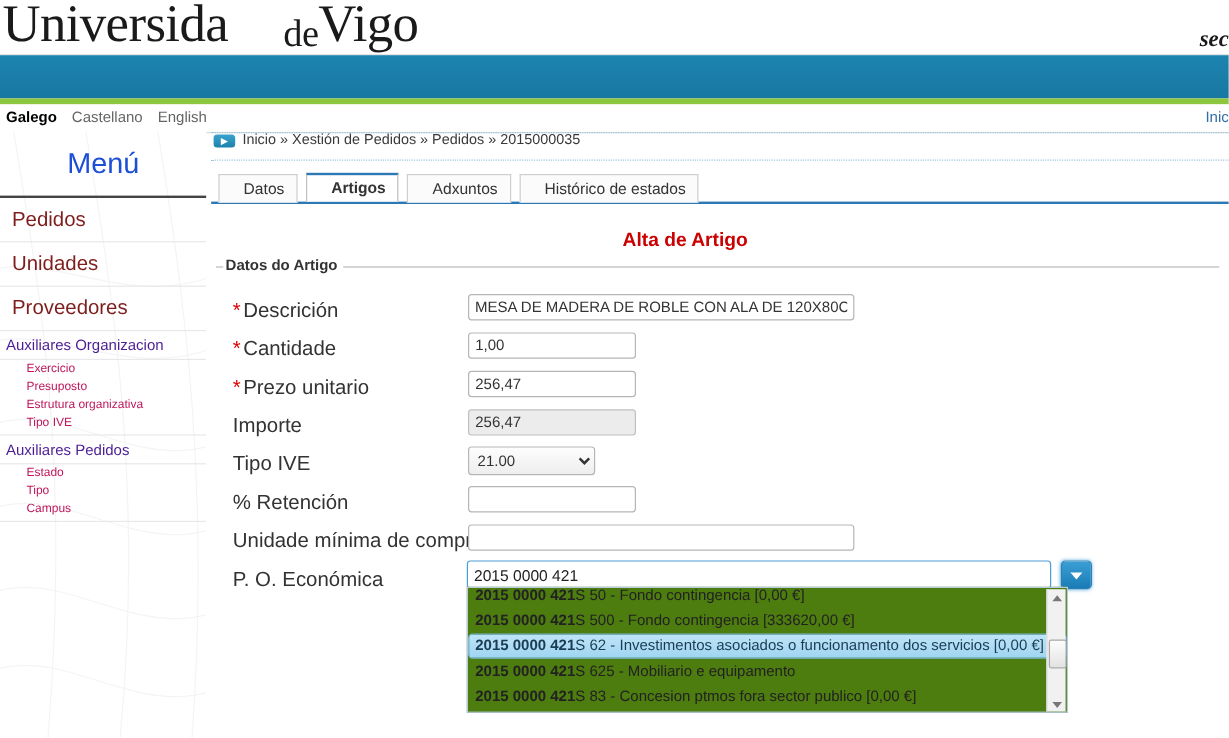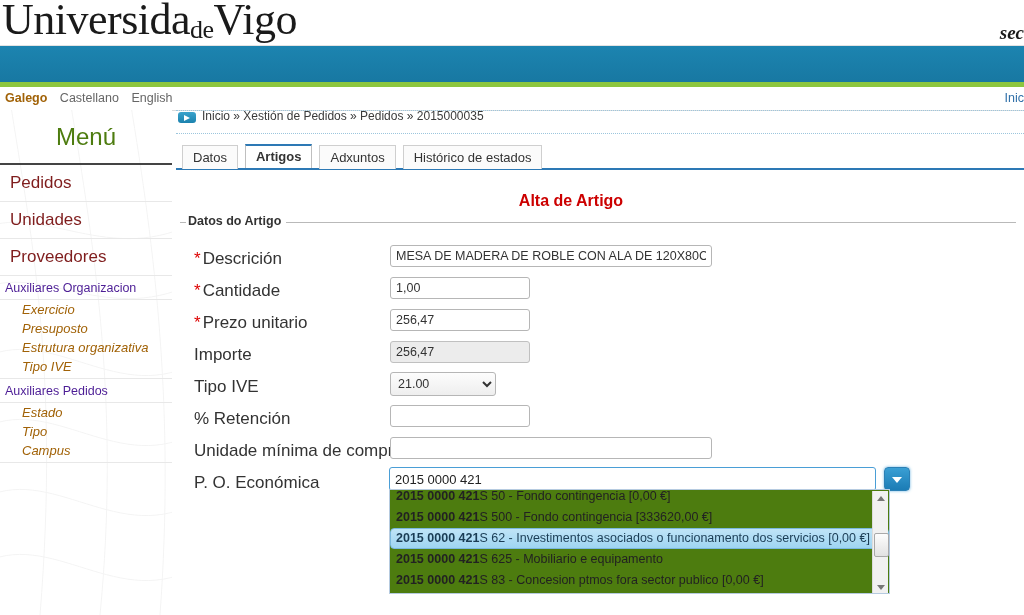--- a/index.html
+++ b/index.html
@@ -15,21 +15,21 @@
   
   .logo-band {
     position: absolute; left: 0; top: 0; width: 1024px; height: 45px;
     background: #fff; border-bottom: 1px solid #e3e3e3;
   }
   .logo-text {
     position: absolute; left: 2px; top: -6px;
     font-family: "Liberation Serif", serif;
     font-size: 44px; color: #1a1a1a; letter-spacing: -0.5px; white-space: nowrap;
   }
-  .logo-text .sub { font-size: 26px; vertical-align: -4px; }
+  .logo-text .sub { font-size: 32px; vertical-align: -4px; margin-left: 46px; }
   .logo-right {
     position: absolute; right: 0px; top: 22px;
     font-family: "Liberation Serif", serif;
     font-style: italic; font-weight: bold;
     font-size: 19px; color: #1a1a1a; white-space: nowrap;
   }
 
   
   .teal-band {
     position: absolute; left: 0; top: 46px; width: 1024px; height: 36px;
@@ -40,48 +40,48 @@
     background: #8dc63f;
   }
 
   
   .lang-bar {
     position: absolute; left: 0; top: 87px; width: 1024px; height: 23px;
     background: #fff; border-bottom: 1px solid #dcdcdc;
   }
   .lang-bar .langs { position: absolute; left: 5px; top: 4px; font-size: 12.5px; white-space: nowrap; }
   .lang-bar .langs span { margin-right: 9px; }
-  .lang-active { font-weight: bold; color: #a16207; }
+  .lang-active { font-weight: bold; color: #000000; }
   .lang-link { color: #666; }
   .lang-bar .inicio-right {
     position: absolute; right: 0px; top: 4px; font-size: 12.5px; color: #2f6fa8;
   }
 
   
   .sidebar {
     position: absolute; left: 0; top: 110px; width: 172px; height: 505px;
     background: #ffffff; overflow: hidden;
   }
   .sidebar .swirl { position: absolute; left: 0; top: 0; width: 172px; height: 505px; opacity: .5; }
   .menu-title {
-    position: relative; text-align: center; font-size: 24px; color: #4d7c0f;
+    position: relative; text-align: center; font-size: 24px; color: #1d4ed8;
     padding: 13px 0 12px 0; font-weight: normal;
   }
   .menu-sep { position: relative; height: 2px; background: #444; margin: 0 0 0 0; }
   .menu-list { position: relative; }
   .menu-item {
     font-size: 17px; color: #7f1d1d; padding: 8px 0 8px 10px;
     border-bottom: 1px solid #e8e8e8; background: transparent;
   }
   .menu-group {
     font-size: 12.5px; color: #4c1d95; padding: 5px 0 4px 5px;
     border-bottom: 1px solid #e8e8e8;
   }
   .menu-sub {
-    font-size: 13px; color: #a16207; padding: 2px 0 2px 22px; font-style: italic;
+    font-size: 10px; color: #be185d; padding: 2px 0 2px 22px;
   }
   .menu-sub.last { border-bottom: 1px solid #e8e8e8; padding-bottom: 4px;}
   .menu-item.axuda { border-bottom: 1px solid #cfcfcf; }
 
   
   .content { position: absolute; left: 176px; top: 110px; width: 848px; height: 505px; }
 
   .breadcrumb {
     position: relative; height: 22px;
     border-top: 1px dotted #9cc6dd; border-bottom: 1px dotted #9cc6dd;
@@ -96,21 +96,21 @@
     content: ""; position: absolute; left: 6px; top: 2.5px;
     border-left: 6px solid #fff;
     border-top: 3px solid transparent; border-bottom: 3px solid transparent;
   }
   .bc-text { position: relative; top: -2px; }
 
   
   .tabs { position: relative; margin-top: 10px; height: 24px; border-bottom: 2px solid #2d79b5; }
   .tab {
     display: inline-block; font-size: 13px; color: #333;
-    padding: 4px 10px 4px 10px; margin: 0 1px 0 6px;
+    padding: 4px 10px 4px 20px; margin: 0 1px 0 6px;
     border: 1px solid #cfcfcf; border-bottom: none;
     background: #fbfbfb; position: relative; top: 1px;
   }
   .tab.active {
     background: #fff; font-weight: bold;
     border-color: #bfbfbf; border-top: 2px solid #2d79b5;
     top: 0px; padding-top: 3px;
   }
 
   .page-title {

